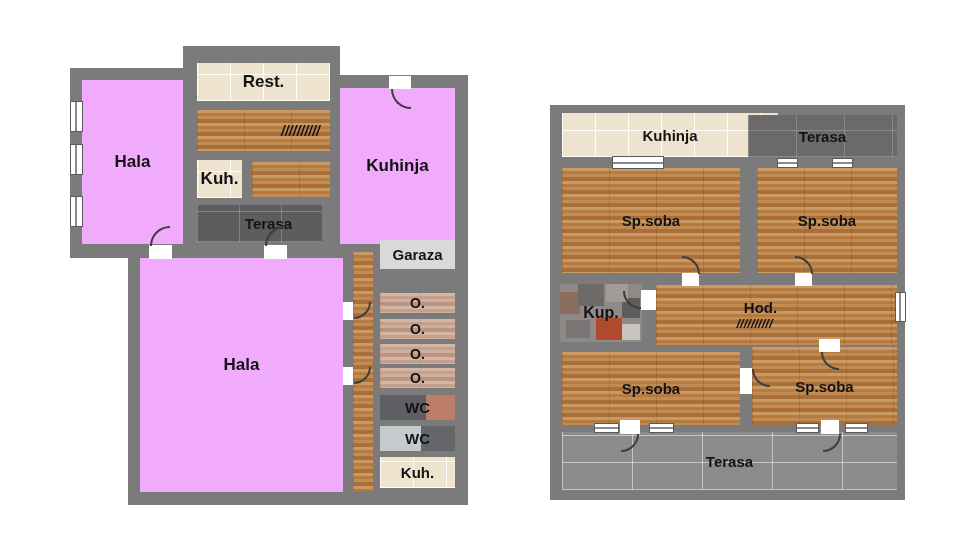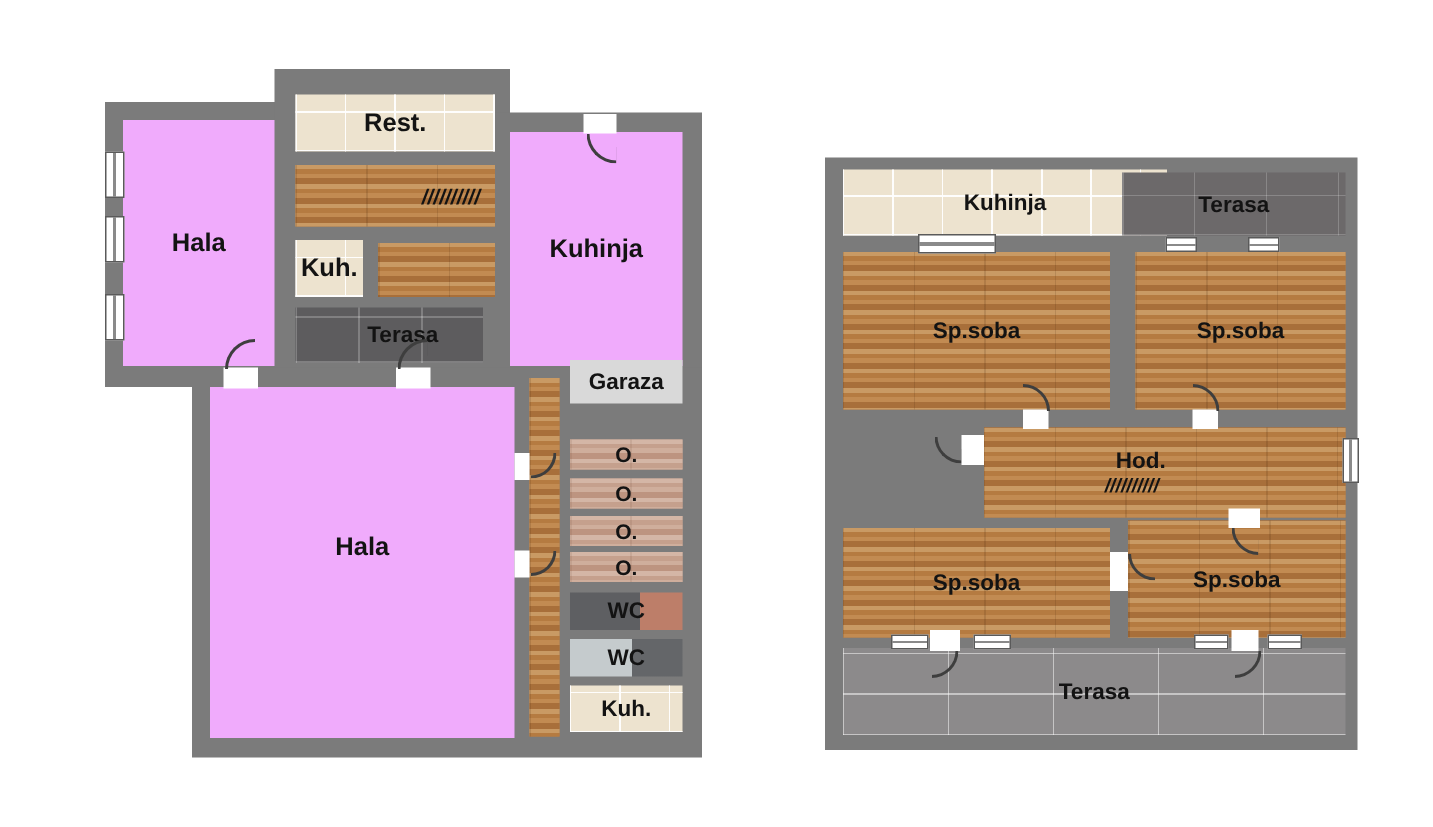--- a/index.html
+++ b/index.html
@@ -161,20 +161,23 @@
       <span class="lbl fs15">Kuhinja</span>
     </div>
     <div class="abs room tile-mid" style="left:268px;top:115px;width:149px;height:42px;">
       <span class="lbl fs15">Terasa</span>
     </div>
     <div class="abs room wood" style="left:82px;top:168px;width:178px;height:105px;">
       <span class="lbl fs15">Sp.soba</span>
     </div>
     <div class="abs room wood" style="left:277px;top:168px;width:140px;height:105px;">
       <span class="lbl fs15">Sp.soba</span>
+    </div>
+    <div class="abs room kup-tiles" style="left:80px;top:284px;width:82px;height:58px;">
+      <span class="lbl fs16">Kup.</span>
     </div>
     <div class="abs room wood" style="left:176px;top:285px;width:241px;height:60px;flex-direction:column;">
       <span class="lbl fs15" style="padding-right:44px;padding-left:12px;">Hod.</span>
       <span class="lbl fs13 hatch" style="padding-right:44px;">//////////</span>
     </div>
     <div class="abs room wood" style="left:82px;top:352px;width:178px;height:73px;">
       <span class="lbl fs15">Sp.soba</span>
     </div>
     <div class="abs room wood" style="left:272px;top:347px;width:145px;height:78px;">
       <span class="lbl fs15">Sp.soba</span>

